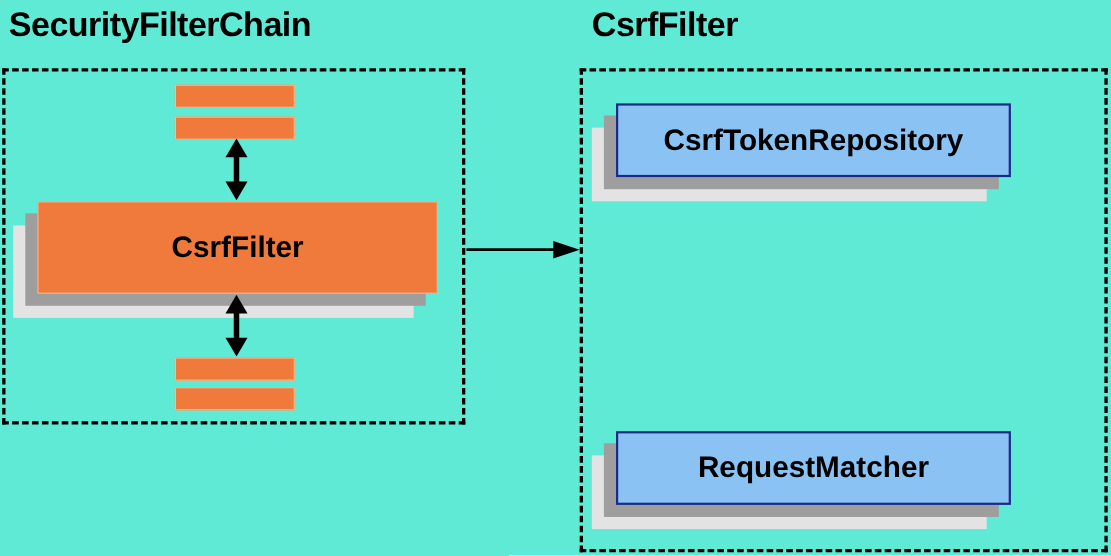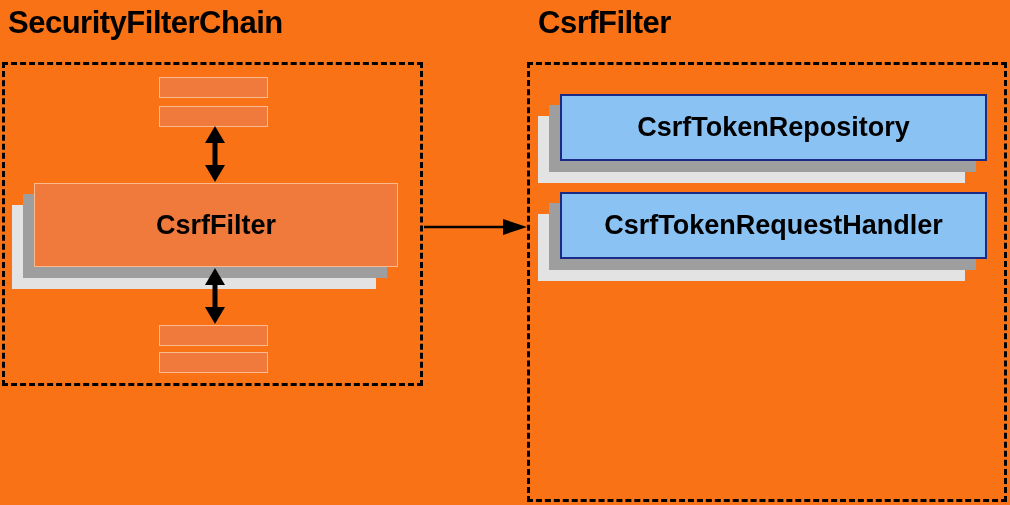--- a/index.html
+++ b/index.html
@@ -1,20 +1,20 @@
 <!DOCTYPE html>
 <html><head>
 <meta charset="utf-8">
 <style>
   html, body { margin: 0; padding: 0; background: #ffffff; }
   .canvas {
     position: relative;
     width: 1010px;
     height: 505px;
-    background: #f97316;
+    background: #5eead4;
     overflow: hidden;
     font-family: "Liberation Sans", sans-serif;
   }
   .title {
     position: absolute;
     font-size: 31px;
     font-weight: bold;
     color: #000000;
     white-space: nowrap;
     letter-spacing: -0.5px;
@@ -53,21 +53,21 @@
     border: 1px solid #F9BA90;
     box-sizing: border-box;
     box-shadow: -11px 11px 0 0 #9E9E9E, -22px 22px 0 0 #E3E3E3;
     display: flex; align-items: center; justify-content: center;
     font-size: 27px; font-weight: bold; color: #000000;
   }
 
   .blue-box {
     position: absolute;
     left: 560px;
-    width: 427px; height: 67px;
+    width: 359px; height: 67px;
     background: #8AC2F4;
     border: 2px solid #1A2A85;
     box-sizing: border-box;
     box-shadow: -11px 11px 0 0 #9E9E9E, -22px 22px 0 0 #E3E3E3;
     display: flex; align-items: center; justify-content: center;
     font-size: 27px; font-weight: bold; color: #000000;
   }
   .bb1 { top: 94px;  }
   .bb2 { top: 192px; }
   .bb3 { top: 294px; }
@@ -111,17 +111,17 @@
 
   <svg class="arrow-svg ah" width="104" height="24" viewBox="0 0 104 24">
     <line x1="1" y1="12" x2="82" y2="12" stroke="#000000" stroke-width="2.5"></line>
     <polygon points="104,12 80,4 80,20" fill="#000000"></polygon>
   </svg>
 
   <div class="dashed-box csrf-box"></div>
 
   <div class="blue-box bb1">CsrfTokenRepository</div>
 
-  <div class="blue-box bb2">CsrfTokenRequestHandler</div>
 
 
+  <div class="blue-box bb4">RequestMatcher</div>
 
 </div>
 
 </body></html>

